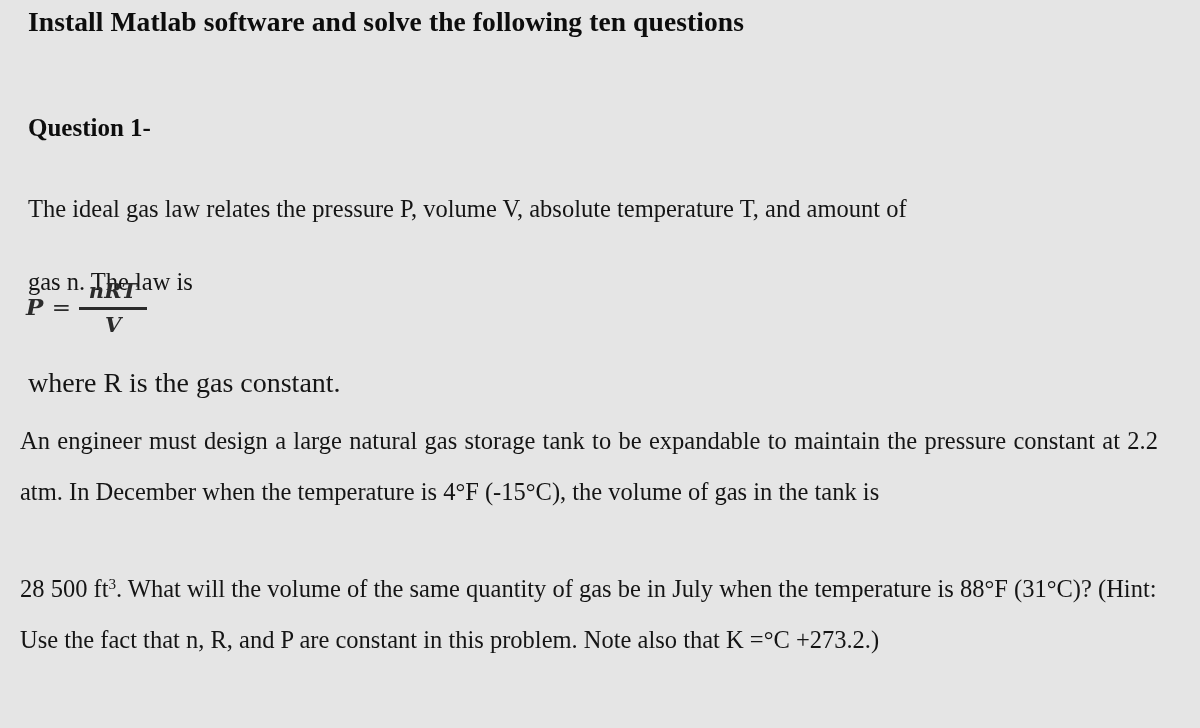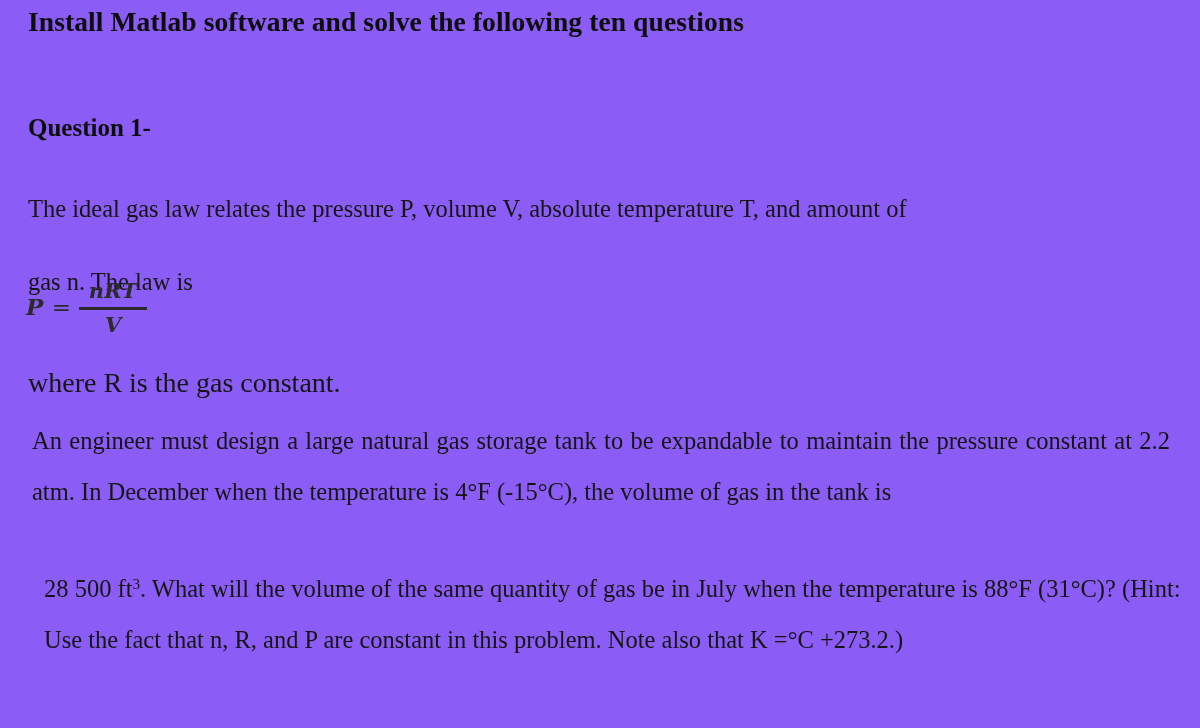--- a/index.html
+++ b/index.html
@@ -14,21 +14,21 @@
     position: relative;
     overflow: hidden;
     font-family: "Liberation Serif", "DejaVu Serif", serif;
     color: #141414;
     -webkit-font-smoothing: antialiased;
   }
 
   .page {
     position: absolute;
     inset: 0;
-    background: #8b5cf6;
+    background: #e5e5e5;
   }
 
   
   .title-block {
     position: absolute;
     left: 28px;
     top: 4px;
     width: 1130px;
   }
   .title-line {
@@ -122,21 +122,21 @@
     top: 366px;
     font-size: 28px;
     line-height: 34px;
     color: #151515;
     white-space: nowrap;
   }
 
   
   .body-para {
     position: absolute;
-    left: 32px;
+    left: 20px;
     top: 415px;
     width: 1138px;
     font-size: 24.5px;
     line-height: 51px;
     text-align: justify;
     text-justify: inter-word;
     color: #151515;
   }
   .body-para.last {
     text-align: left;
@@ -169,17 +169,17 @@
       <span class="frac-num">nRT</span>
       <span class="frac-bar"></span>
       <span class="frac-den">V</span>
     </span>
   </div>
 
   <div class="where-line">where R is the gas constant.</div>
 
   <div class="body-para">An engineer must design a large natural gas storage tank to be expandable to maintain the pressure constant at 2.2 atm. In December when the temperature is 4°F (-15°C), the volume of gas in the tank is</div>
 
-  <div class="body-para last" style="top: 563px; margin-left: 12px;">
+  <div class="body-para last" style="top: 563px;">
     <span class="nowrap"><span>28 500 ft</span><sup class="exp">3</sup></span><span>. What will the volume of the same quantity of gas be in July when the temperature is 88°F (31°C)? (Hint: Use the fact that n, R, and P are constant in this problem. Note also that K =°C +273.2.)</span>
   </div>
 
 </div>
 
 </body></html>

